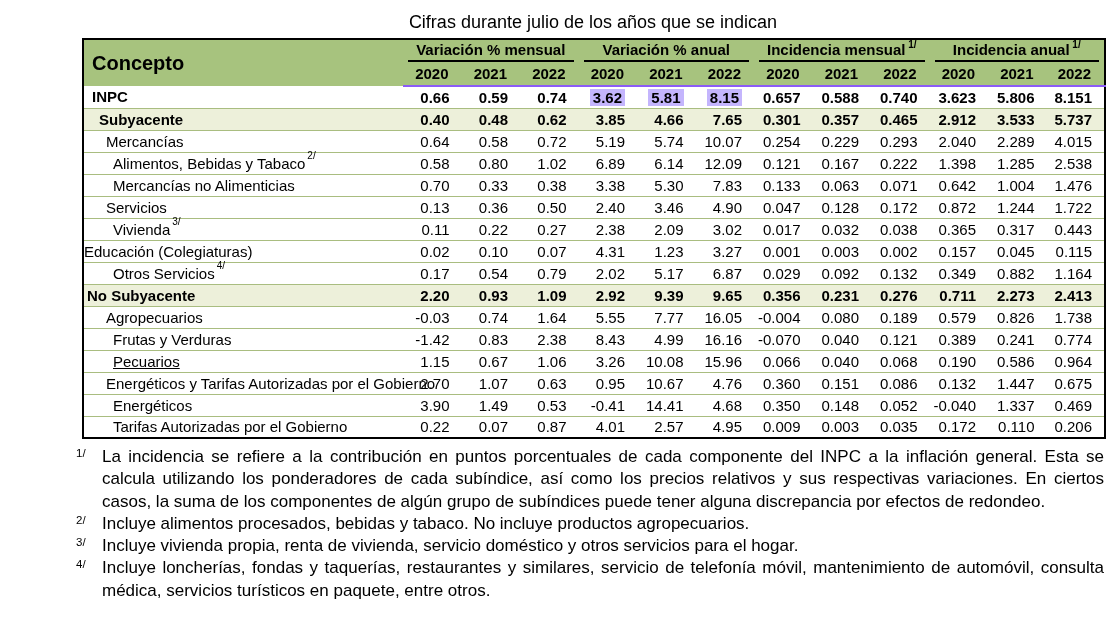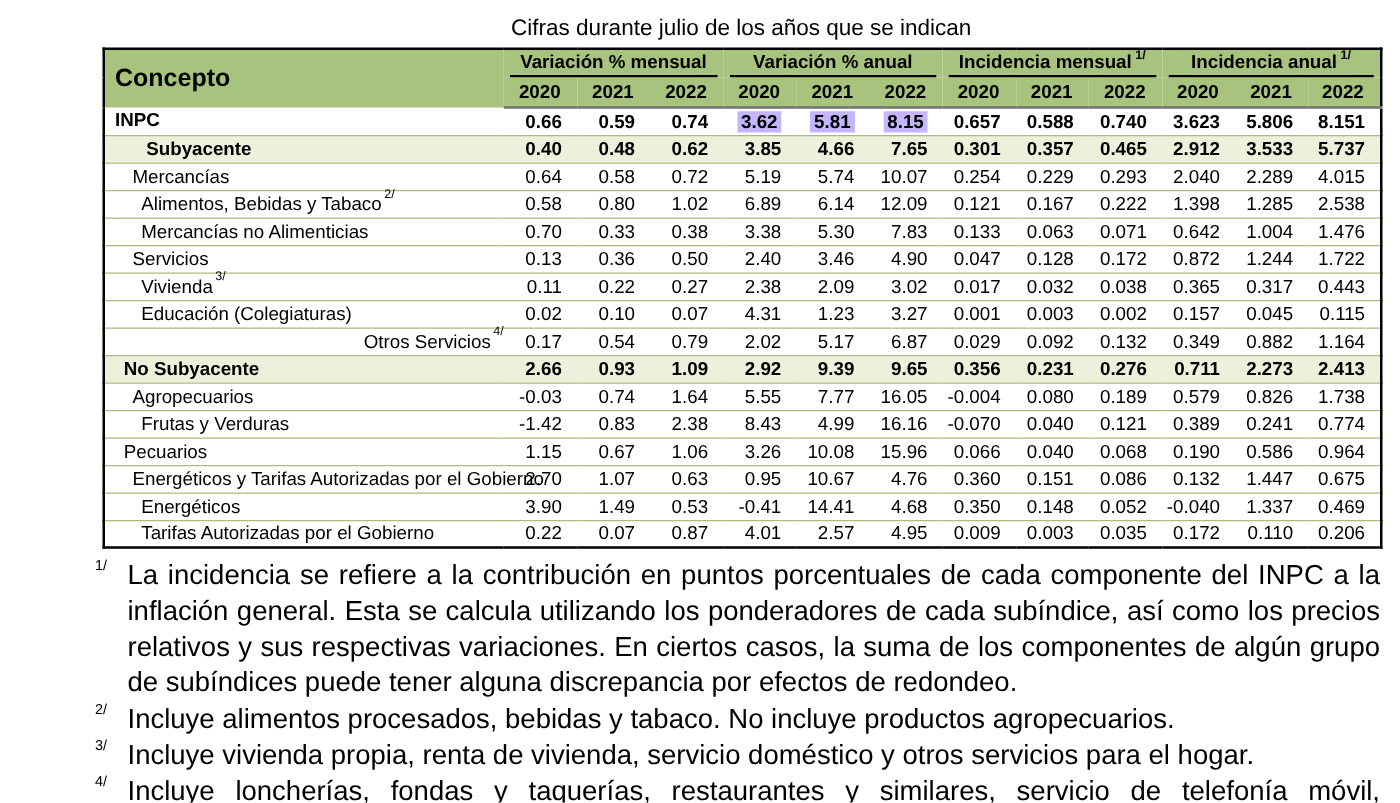--- a/index.html
+++ b/index.html
@@ -49,21 +49,21 @@
     text-align: center;
     font-size: 15px;
     white-space: nowrap;
   }
   .g-sup { font-size: 10px; position: relative; top: -1px; }
   tr.year-row th {
     font-size: 15px;
     height: 24px;
     text-align: right;
     padding-right: 13px;
-    border-bottom: 2px solid #737373;
+    border-bottom: 2px solid #8b5cf6;
   }
 
   tbody tr { height: 22px; }
   tbody td {
     border-bottom: 1px solid #a9bd80;
     font-size: 15px;
     padding: 0;
     white-space: nowrap;
   }
   tbody tr:last-child td { border-bottom: none; }
@@ -78,21 +78,21 @@
   .footnotes { margin-top: 7px; margin-left: -6px; }
   .footnote { display: flex; align-items: flex-start; }
   .fn-marker {
     flex: none; width: 26px;
     font-size: 11.5px;
     padding-top: 1px;
     text-align: left;
   }
   .fn-text {
     flex: 1;
-    font-size: 22px;
+    font-size: 17px;
     line-height: 1.31;
     text-align: justify;
   }
 </style>
 </head>
 <body>
 
 <div class="page">
 
   <div class="title-block">
@@ -156,21 +156,21 @@
           <td class="num"><span class="hl">5.81</span></td>
           <td class="num"><span class="hl">8.15</span></td>
           <td class="num"><span>0.657</span></td>
           <td class="num"><span>0.588</span></td>
           <td class="num"><span>0.740</span></td>
           <td class="num"><span>3.623</span></td>
           <td class="num"><span>5.806</span></td>
           <td class="num"><span>8.151</span></td>
         </tr>
         <tr class="bold shaded">
-    <td class="concept-cell" style="padding-left: 33px;"><span class="c-label">Subyacente</span></td>
+    <td class="concept-cell" style="padding-left: 15px;"><span class="c-label">Subyacente</span></td>
   <td class="num"><span>0.40</span></td>
           <td class="num"><span>0.48</span></td>
           <td class="num"><span>0.62</span></td>
           <td class="num"><span>3.85</span></td>
           <td class="num"><span>4.66</span></td>
           <td class="num"><span>7.65</span></td>
           <td class="num"><span>0.301</span></td>
           <td class="num"><span>0.357</span></td>
           <td class="num"><span>0.465</span></td>
           <td class="num"><span>2.912</span></td>
@@ -246,52 +246,52 @@
           <td class="num"><span>2.09</span></td>
           <td class="num"><span>3.02</span></td>
           <td class="num"><span>0.017</span></td>
           <td class="num"><span>0.032</span></td>
           <td class="num"><span>0.038</span></td>
           <td class="num"><span>0.365</span></td>
           <td class="num"><span>0.317</span></td>
           <td class="num"><span>0.443</span></td>
         </tr>
         <tr>
-    <td class="concept-cell" style="padding-left: 29px;"><span class="c-label">Educación (Colegiaturas)</span></td>
+    <td class="concept-cell" style=""><span class="c-label">Educación (Colegiaturas)</span></td>
   <td class="num"><span>0.02</span></td>
           <td class="num"><span>0.10</span></td>
           <td class="num"><span>0.07</span></td>
           <td class="num"><span>4.31</span></td>
           <td class="num"><span>1.23</span></td>
           <td class="num"><span>3.27</span></td>
           <td class="num"><span>0.001</span></td>
           <td class="num"><span>0.003</span></td>
           <td class="num"><span>0.002</span></td>
           <td class="num"><span>0.157</span></td>
           <td class="num"><span>0.045</span></td>
           <td class="num"><span>0.115</span></td>
         </tr>
         <tr>
-    <td class="concept-cell" style="padding-left: 29px; text-align: right;"><span class="c-label">Otros Servicios</span><sup class="c-sup">4/</sup></td>
+    <td class="concept-cell" style="padding-left: 29px;"><span class="c-label">Otros Servicios</span><sup class="c-sup">4/</sup></td>
   <td class="num"><span>0.17</span></td>
           <td class="num"><span>0.54</span></td>
           <td class="num"><span>0.79</span></td>
           <td class="num"><span>2.02</span></td>
           <td class="num"><span>5.17</span></td>
           <td class="num"><span>6.87</span></td>
           <td class="num"><span>0.029</span></td>
           <td class="num"><span>0.092</span></td>
           <td class="num"><span>0.132</span></td>
           <td class="num"><span>0.349</span></td>
           <td class="num"><span>0.882</span></td>
           <td class="num"><span>1.164</span></td>
         </tr>
         <tr class="bold shaded">
-    <td class="concept-cell" style="padding-left: 15px;"><span class="c-label">No Subyacente</span></td>
-  <td class="num"><span>2.66</span></td>
+    <td class="concept-cell" style="padding-left: 3px;"><span class="c-label">No Subyacente</span></td>
+  <td class="num"><span>2.20</span></td>
           <td class="num"><span>0.93</span></td>
           <td class="num"><span>1.09</span></td>
           <td class="num"><span>2.92</span></td>
           <td class="num"><span>9.39</span></td>
           <td class="num"><span>9.65</span></td>
           <td class="num"><span>0.356</span></td>
           <td class="num"><span>0.231</span></td>
           <td class="num"><span>0.276</span></td>
           <td class="num"><span>0.711</span></td>
           <td class="num"><span>2.273</span></td>
@@ -321,21 +321,21 @@
           <td class="num"><span>4.99</span></td>
           <td class="num"><span>16.16</span></td>
           <td class="num"><span>-0.070</span></td>
           <td class="num"><span>0.040</span></td>
           <td class="num"><span>0.121</span></td>
           <td class="num"><span>0.389</span></td>
           <td class="num"><span>0.241</span></td>
           <td class="num"><span>0.774</span></td>
         </tr>
         <tr>
-    <td class="concept-cell" style="padding-left: 15px;"><span class="c-label">Pecuarios</span></td>
+    <td class="concept-cell" style="padding-left: 29px; text-decoration: underline;"><span class="c-label">Pecuarios</span></td>
   <td class="num"><span>1.15</span></td>
           <td class="num"><span>0.67</span></td>
           <td class="num"><span>1.06</span></td>
           <td class="num"><span>3.26</span></td>
           <td class="num"><span>10.08</span></td>
           <td class="num"><span>15.96</span></td>
           <td class="num"><span>0.066</span></td>
           <td class="num"><span>0.040</span></td>
           <td class="num"><span>0.068</span></td>
           <td class="num"><span>0.190</span></td>

